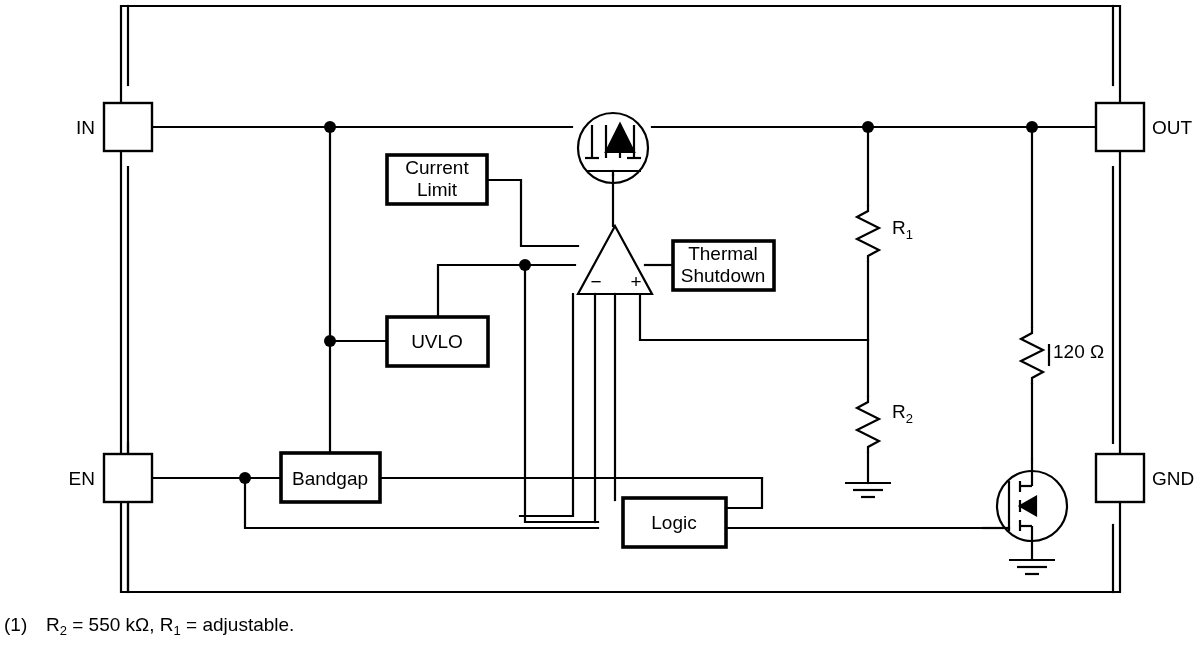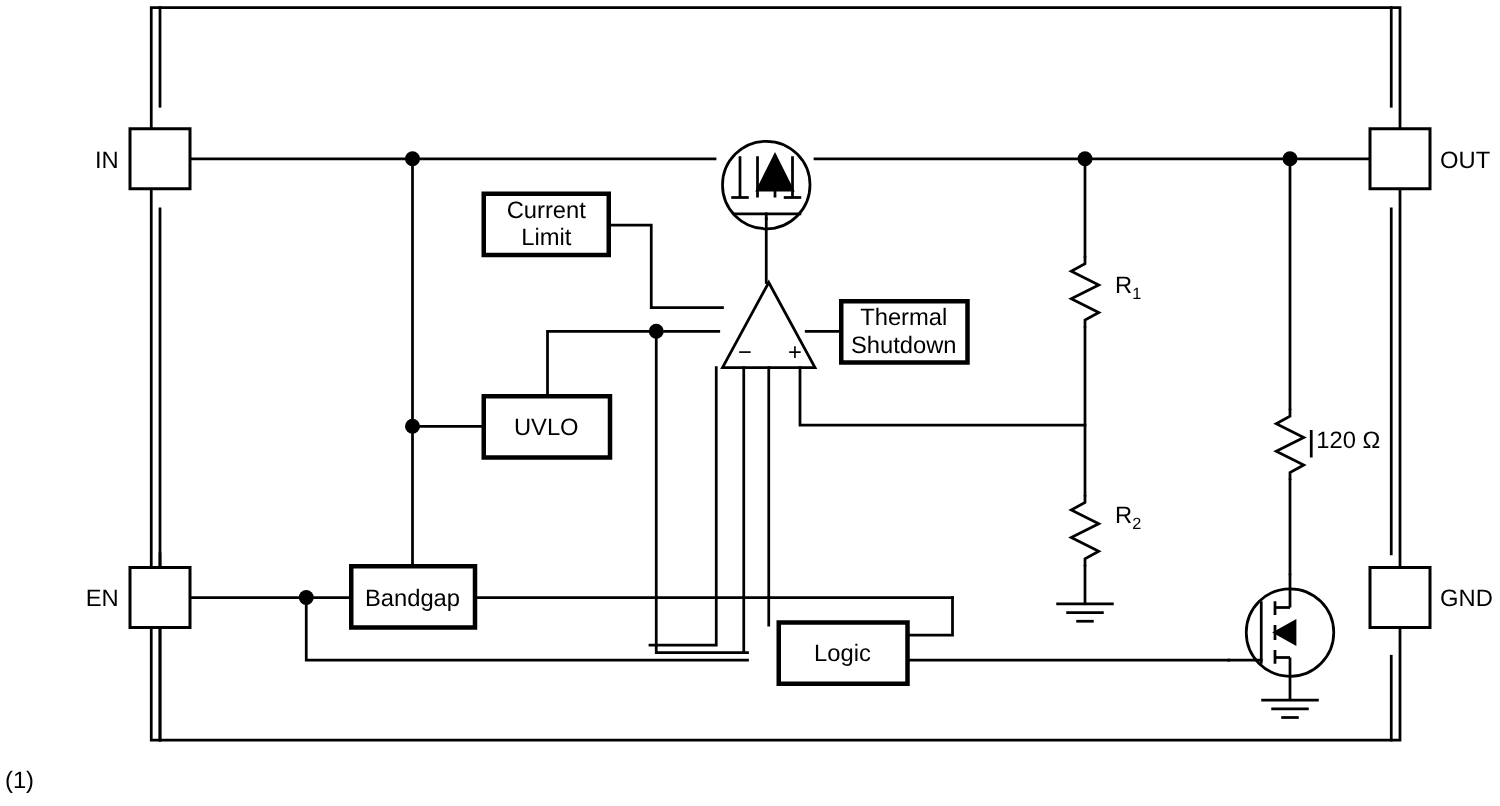--- a/index.html
+++ b/index.html
@@ -206,15 +206,16 @@
     </g>
     <g>
       <rect class="pinbox" x="1096" y="454" width="48" height="48"></rect>
       <text class="lbl" x="1152" y="485" text-anchor="start">GND</text>
     </g>
 
   </svg>
 
   <div class="note">
     <span class="num">(1)</span>
+    <span class="txt"><span>R</span><span class="sb">2</span><span> = 550 kΩ, R</span><span class="sb">1</span><span> = adjustable.</span></span>
   </div>
 
 </div>
 
 </body></html>

